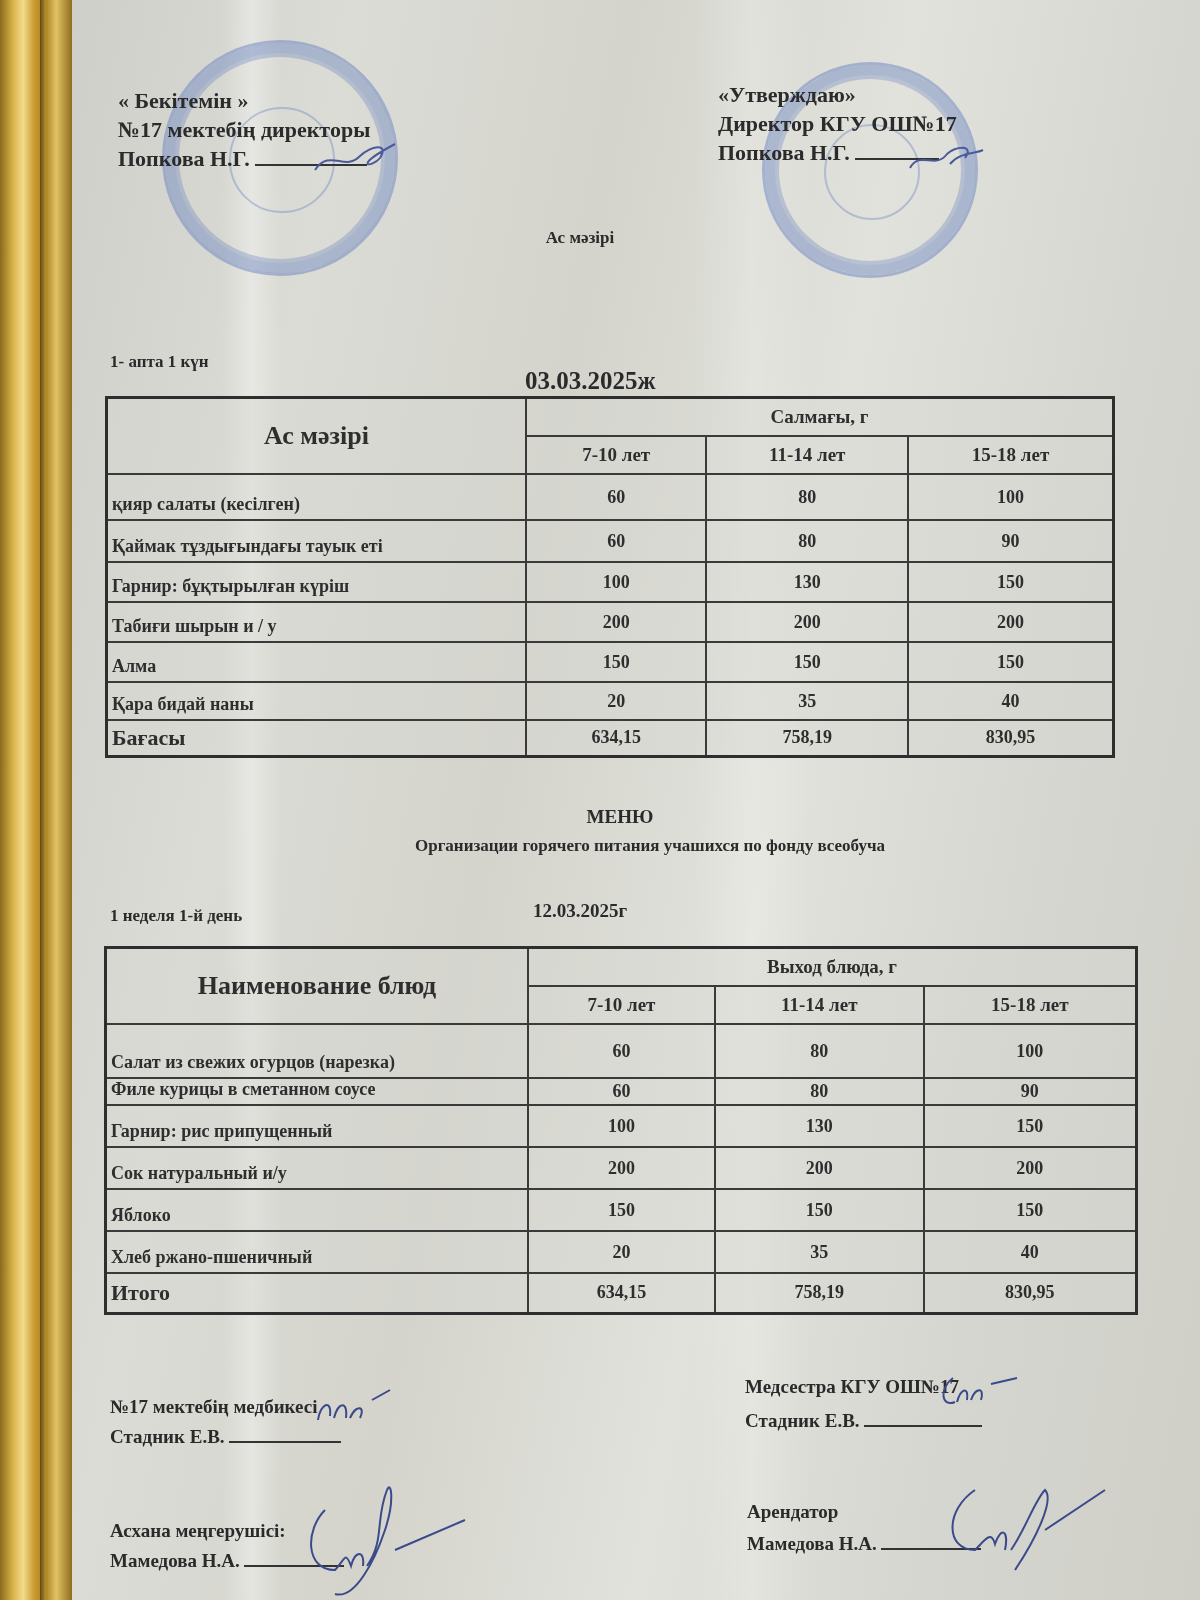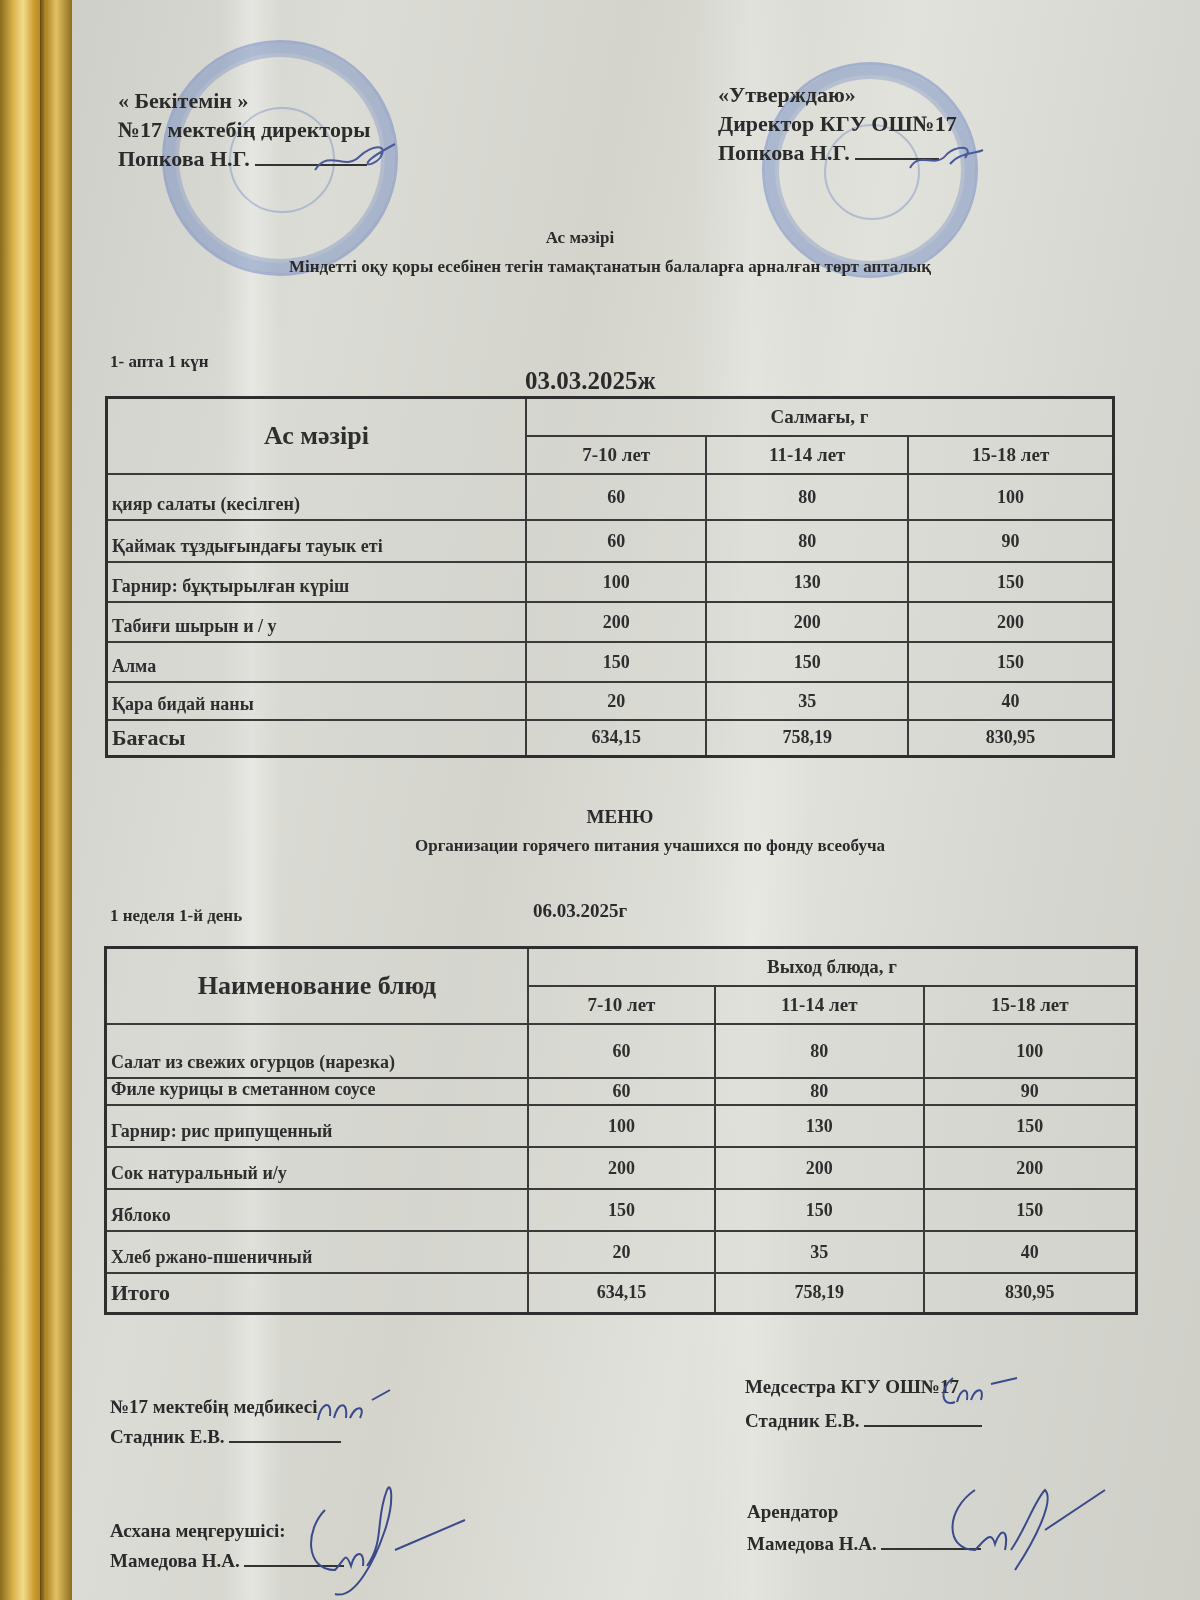--- a/index.html
+++ b/index.html
@@ -81,21 +81,20 @@
   <div class="hdr-line">«Утверждаю»</div>
   <div class="hdr-line">Директор КГУ ОШ№17</div>
   <div class="hdr-line"><span>Попкова Н.Г.</span> <span class="sigline" style="width:84px;"></span></div>
 </div>
 <svg class="sig-svg" style="left:905px;top:140px;" width="80" height="36">
   <path d="M5 28 C15 10, 30 30, 42 14 C50 6, 70 4, 60 18 M45 24 C55 12, 70 14, 78 10" stroke="#4a5a9a" stroke-width="2" fill="none"></path>
 </svg>
 
 <div class="abs center title1" style="left:440px;top:228px;width:280px;">Ас  мәзірі</div>
 <div class="abs center title2" style="left:120px;top:254px;width:980px;">
-  <div>Міндетті оқу қоры есебінен  тегін тамақтанатын балаларға арналған төрт  апталық</div>
 </div>
 <div class="abs b" style="left:110px;top:352px;font-size:17px;">1- апта  1 күн</div>
 <div class="abs b" style="left:525px;top:347px;font-size:25px;margin-top:20px;">03.03.2025ж</div>
 
 <table class="menu" style="left:105px;top:396px;width:1010px;">
   <tbody>
       <tr style="height:36px;">
     <th class="namehead" rowspan="2" style="width:415px;">Ас  мәзірі</th>
     <th class="grouphead" colspan="3">Салмағы, г</th>
   </tr>
@@ -145,21 +144,21 @@
     <td class="val">634,15</td>
     <td class="val">758,19</td>
     <td class="val">830,95</td>
   </tr>
 </tbody>
   </table>
 
 <div class="abs center b" style="left:540px;top:806px;width:160px;font-size:19px;">МЕНЮ</div>
 <div class="abs center b" style="left:300px;top:836px;width:700px;font-size:17px;">Организации горячего питания учашихся по фонду всеобуча</div>
 <div class="abs b" style="left:110px;top:906px;font-size:17px;">1 неделя  1-й день</div>
-<div class="abs b" style="left:533px;top:900px;font-size:19px;">06.03.2025г</div>
+<div class="abs b" style="left:533px;top:900px;font-size:19px;">12.03.2025г</div>
 
 <table class="menu" style="left:104px;top:946px;width:1034px;padding-left:24px;">
   <tbody>
       <tr style="height:36px;">
     <th class="namehead" rowspan="2" style="width:418px;">Наименование блюд</th>
     <th class="grouphead" colspan="3">Выход блюда, г</th>
   </tr>
   <tr>
     <th class="agehead">7-10 лет</th>
     <th class="agehead">11-14 лет</th>

